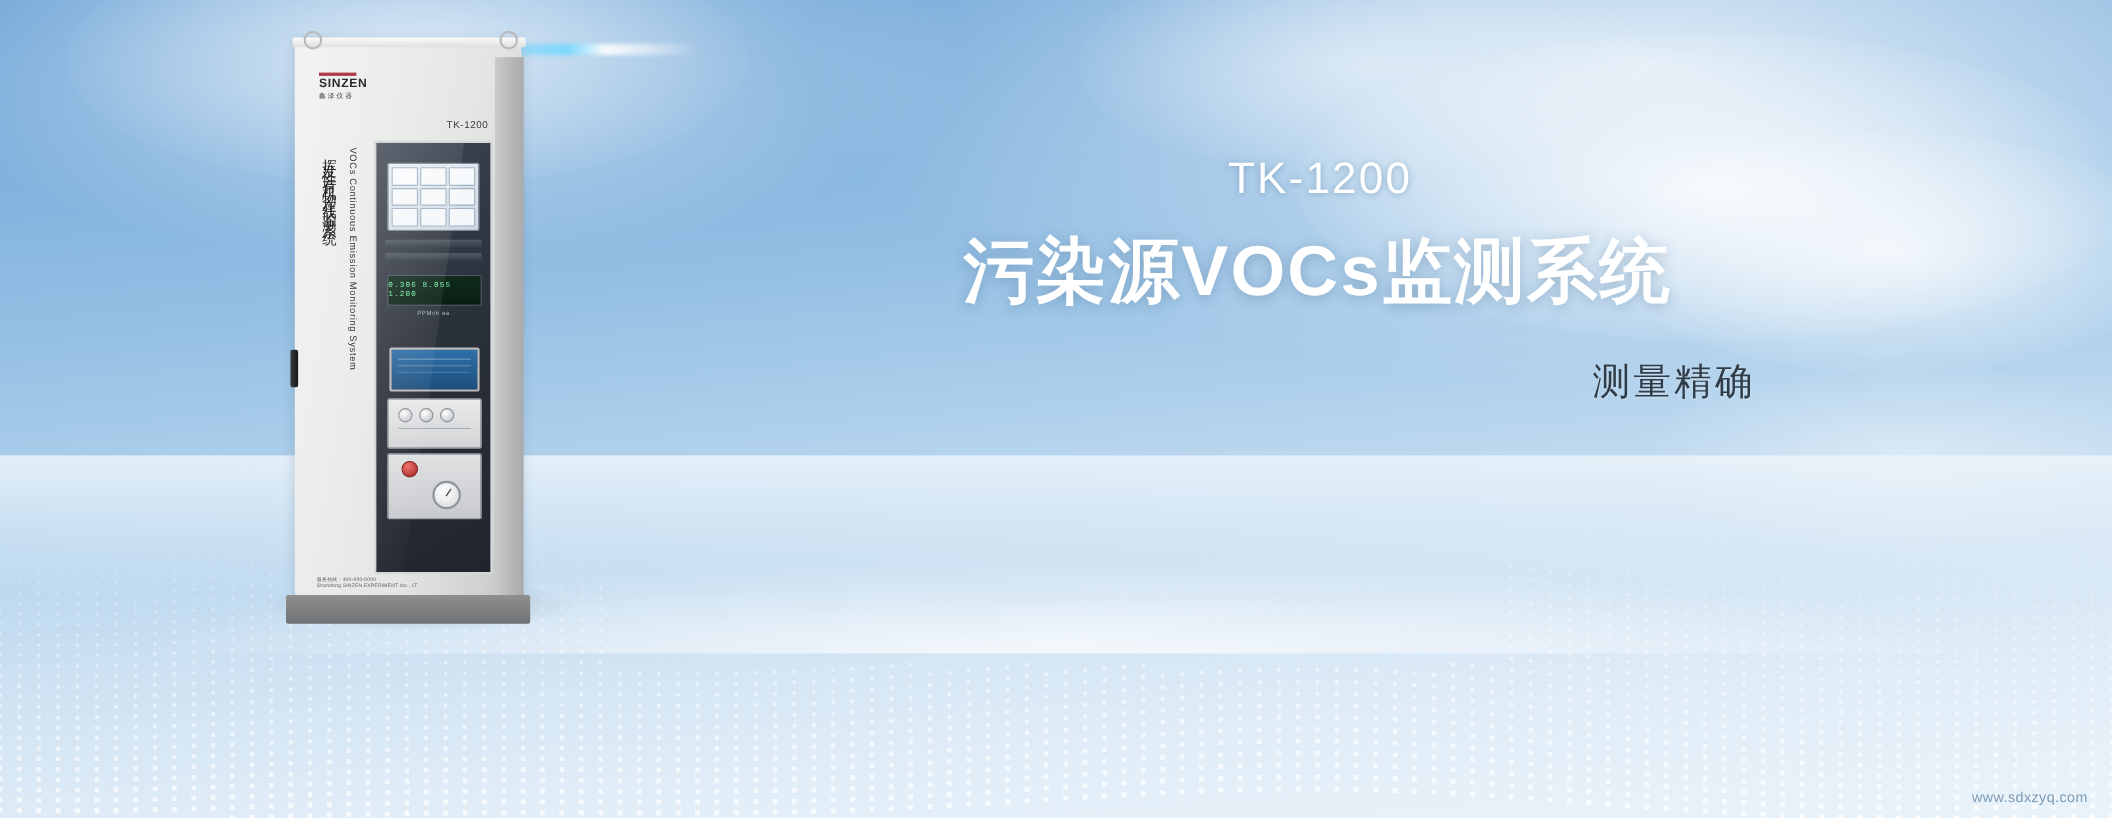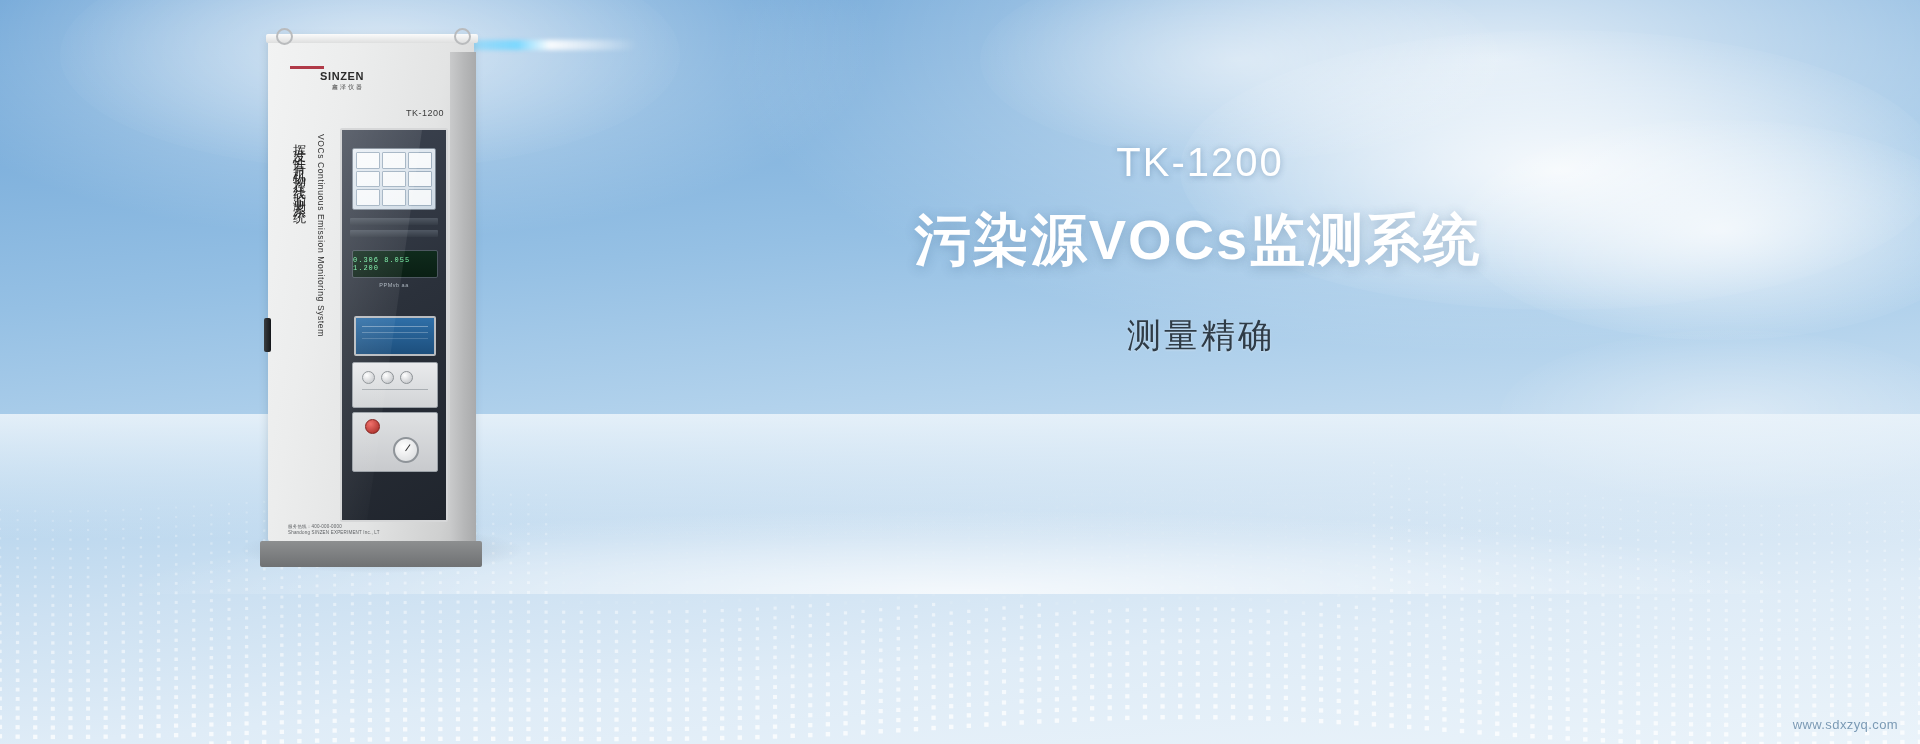--- a/index.html
+++ b/index.html
@@ -68,21 +68,21 @@
     border-radius:2px;
   }
   .eyebolt {
     position:absolute; top:6px; width:13px; height:13px;
     border:2px solid #b9bbbd; border-radius:50%;
     background:transparent;
   }
   .eyebolt.l { left:8px; }
   .eyebolt.r { left:186px; }
 
-  .cab-logo { position:absolute; left:22px; top:30px; width:74px; text-align:right; }
+  .cab-logo { position:absolute; left:22px; top:30px; width:74px; text-align:left; }
   .cab-logo .bar { width:34px; height:3px; background:#b03a48; margin-bottom:2px; }
   .cab-logo .brand { font-size:11px; font-weight:bold; letter-spacing:.6px; color:#2a2a2a; line-height:11px; }
   .cab-logo .brand-cn { font-size:6px; letter-spacing:2px; color:#3a3a3a; margin-top:1px; }
 
   .cab-model {
     position:absolute; left:138px; top:72px;
     font-size:9px; color:#3b3b3b; letter-spacing:.5px;
   }
 
   .cab-vtext {
@@ -199,27 +199,27 @@
 
   
   .textblock { position:absolute; left:690px; top:140px; width:1060px; }
   .model-line {
     font-size:40px; color:#ffffff; letter-spacing:2px; font-weight:400;
     text-align:center; width:760px; margin-left:130px;
     text-shadow:0 1px 6px rgba(40,80,120,.35);
   }
   .main-title {
     margin-top:18px; width:780px; margin-left:118px; text-align:center;
-    font-size:56px; font-weight:bold; color:#ffffff; letter-spacing:2px;
+    font-size:64px; font-weight:bold; color:#ffffff; letter-spacing:2px;
     text-shadow:0 2px 12px rgba(40,80,120,.30);
     white-space:nowrap;
   }
   .features {
     margin-top:34px; width:790px; margin-left:116px;
-    display:flex; justify-content:center;
+    display:flex; justify-content:flex-end;
     font-size:34px; color:#2f3b46; letter-spacing:3px;
     text-shadow:0 1px 2px rgba(255,255,255,.35);
   }
   .features span { white-space:nowrap; }
 
   .watermark {
     position:absolute; right:22px; bottom:12px;
     font-size:13px; color:#7b9ab5; letter-spacing:.4px;text-align:right;
   }
 </style>

